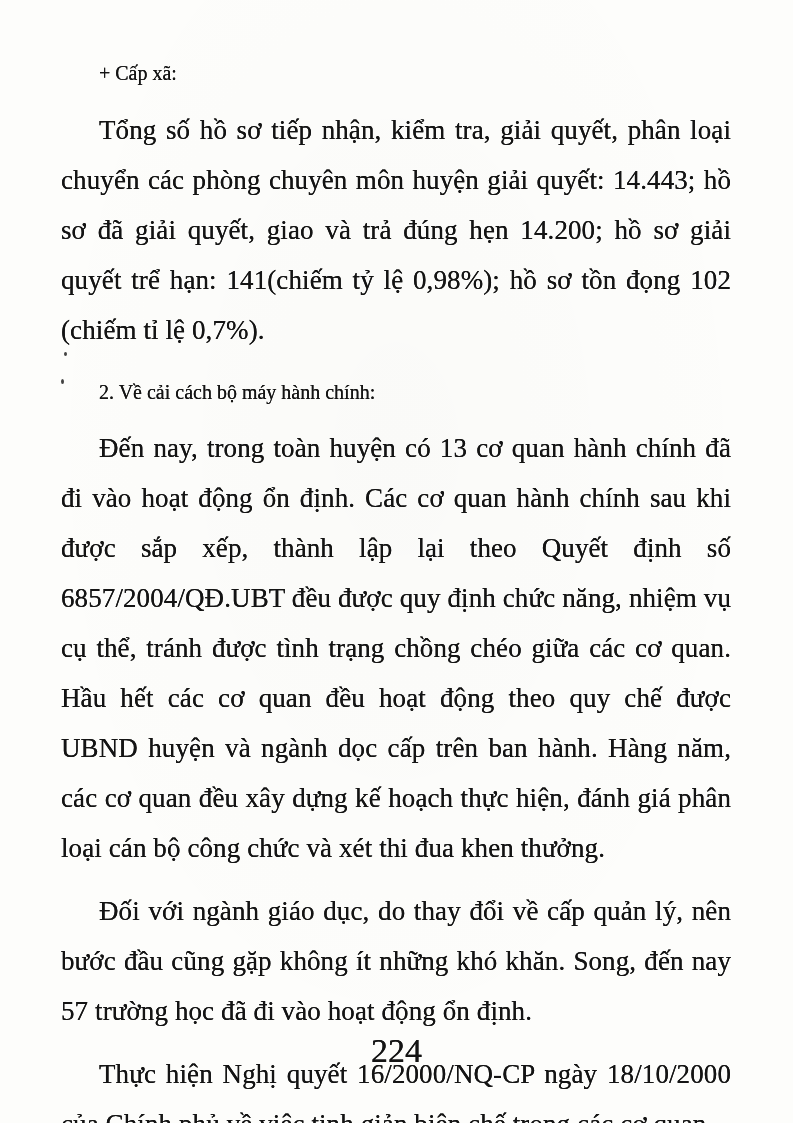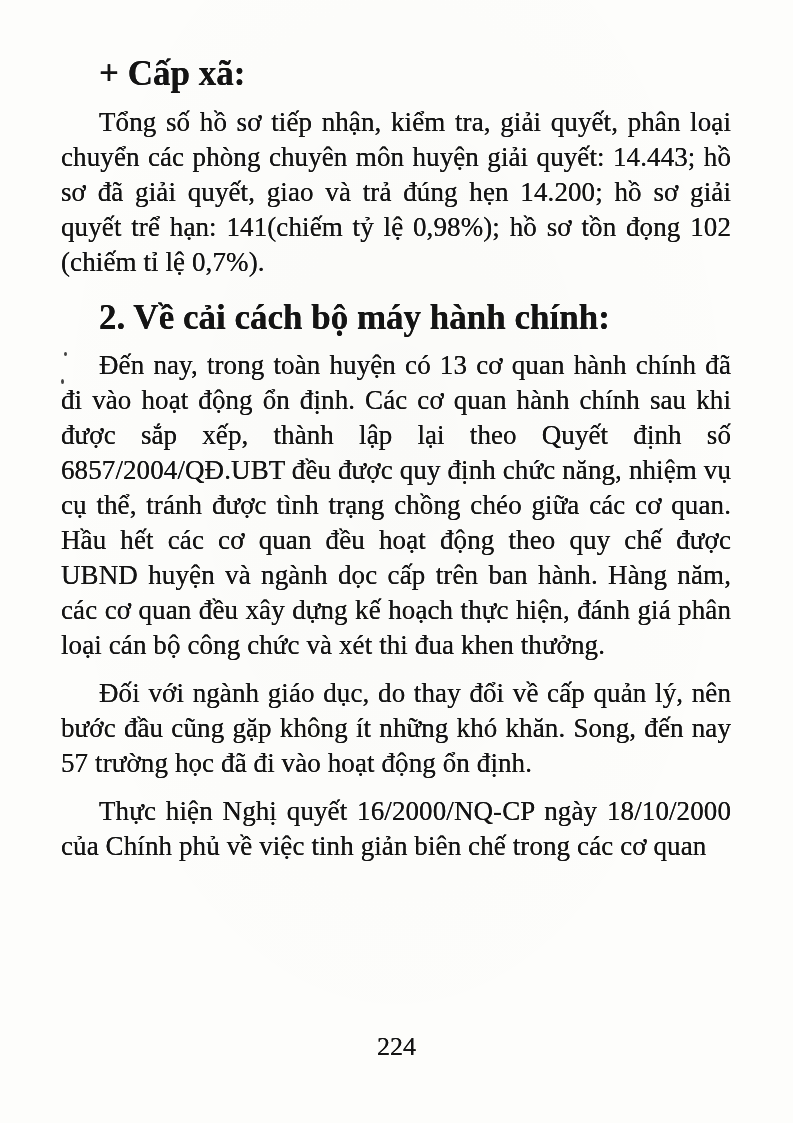--- a/index.html
+++ b/index.html
@@ -19,52 +19,52 @@
     box-sizing:border-box;
     padding:50px 62px 0 61px;
     overflow:hidden;
     
     background:
       radial-gradient(ellipse at 50% 40%, rgba(0,0,0,0.012), rgba(0,0,0,0) 70%),
       var(--bg);
   }
   .body-text{
     font-size:27px;
-    line-height:35px;
+    line-height:50px;
     text-align:justify;
     text-indent:38px;
     margin:13px 0;
     text-shadow:0 0 0.45px currentColor; 
     letter-spacing:0.1px;
   }
   .heading{
-    font-size:35px;
+    font-size:20px;
     line-height:35px;
-    font-weight:bold;
+    font-weight:normal;
     text-indent:38px;
     margin:6px 0 14px 0;
     text-shadow:0 0 0.5px currentColor;
   }
   .heading-section{
     margin:20px 0 10px 0;
   }
   .heading-sub{
     font-style:italic;
     margin:18px 0 12px 0;
   }
   .para-last{
     margin-bottom:0;
   }
   .page-number{
     position:absolute;
     top:1032px;
     left:0;
     width:100%;
     text-align:center;
-    font-size:26px;
+    font-size:34px;
     text-shadow:0 0 0.4px currentColor;
   }
   .speck{
     position:absolute;
     background:rgba(20,20,20,0.8);
     border-radius:50%;
   }
   .speck-1{left:64px;top:352px;width:3px;height:4px;}
   .speck-2{left:61px;top:379px;width:3px;height:5px;}
 </style>

